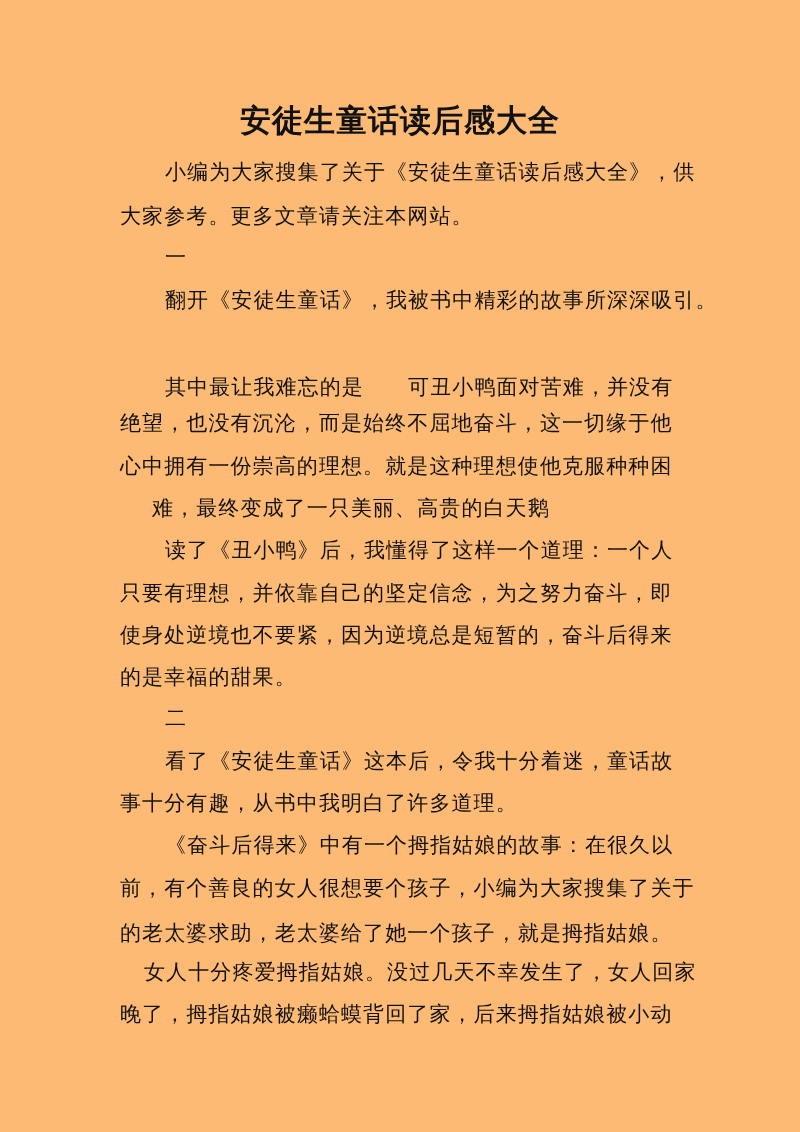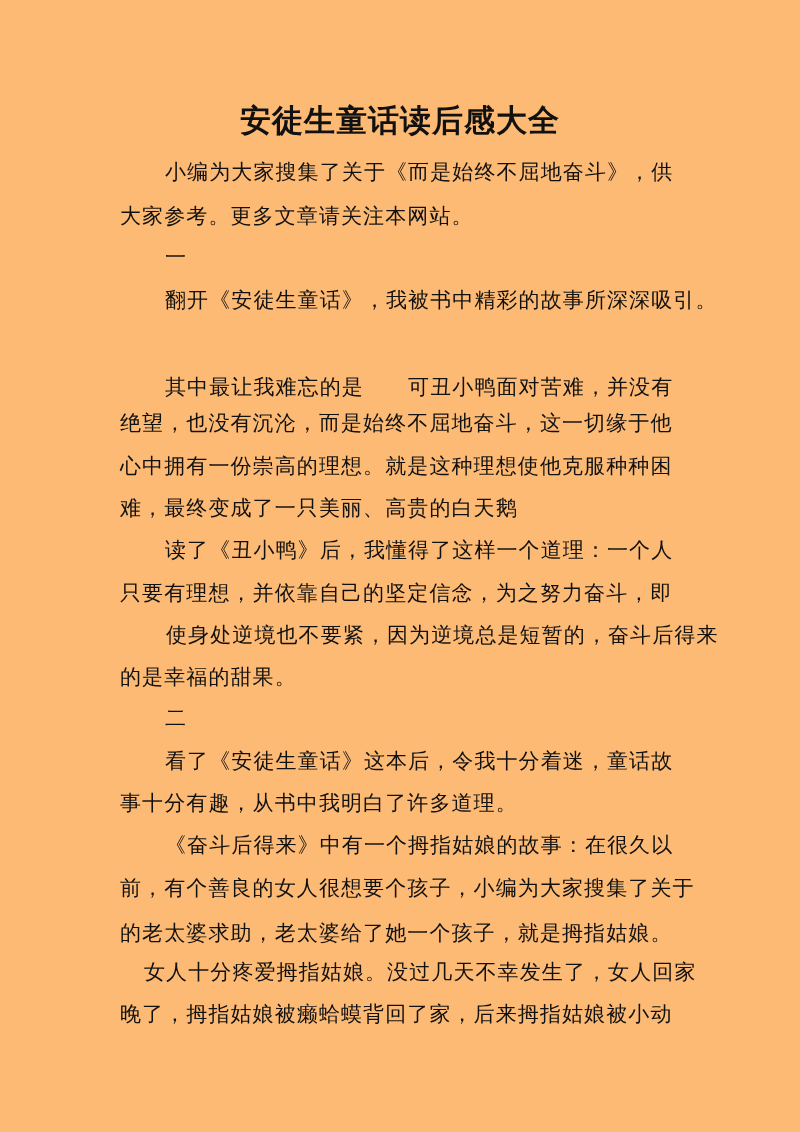--- a/index.html
+++ b/index.html
@@ -49,31 +49,31 @@
       left: 165px;
     }
   </style>
 </head>
 <body>
 
 <div class="page">
   <h1 class="title">安徒生童话读后感大全</h1>
 
   <div id="lines">
-    <p class="line indent" style="top: 157px;">小编为大家搜集了关于《而是始终不屈地奋斗》，供</p>
+    <p class="line indent" style="top: 157px;">小编为大家搜集了关于《安徒生童话读后感大全》，供</p>
     <p class="line" style="top: 201px;">大家参考。更多文章请关注本网站。</p>
     <p class="line indent" style="top: 242px;">一</p>
     <p class="line indent" style="top: 285px;">翻开《安徒生童话》，我被书中精彩的故事所深深吸引。</p>
     <p class="line indent" style="top: 372px;">其中最让我难忘的是　　可丑小鸭面对苦难，并没有</p>
     <p class="line" style="top: 408px;">绝望，也没有沉沦，而是始终不屈地奋斗，这一切缘于他</p>
     <p class="line" style="top: 451px;">心中拥有一份崇高的理想。就是这种理想使他克服种种困</p>
-    <p class="line" style="top: 493px;">难，最终变成了一只美丽、高贵的白天鹅</p>
+    <p class="line" style="top: 493px; margin-left: 32px;">难，最终变成了一只美丽、高贵的白天鹅</p>
     <p class="line indent" style="top: 535px;">读了《丑小鸭》后，我懂得了这样一个道理：一个人</p>
     <p class="line" style="top: 578px;">只要有理想，并依靠自己的坚定信念，为之努力奋斗，即</p>
-    <p class="line" style="top: 620px; margin-left: 46px;">使身处逆境也不要紧，因为逆境总是短暂的，奋斗后得来</p>
+    <p class="line" style="top: 620px;">使身处逆境也不要紧，因为逆境总是短暂的，奋斗后得来</p>
     <p class="line" style="top: 662px;">的是幸福的甜果。</p>
     <p class="line indent" style="top: 703px;">二</p>
     <p class="line indent" style="top: 746px;">看了《安徒生童话》这本后，令我十分着迷，童话故</p>
     <p class="line" style="top: 788px;">事十分有趣，从书中我明白了许多道理。</p>
     <p class="line indent" style="top: 830px;">《奋斗后得来》中有一个拇指姑娘的故事：在很久以</p>
     <p class="line" style="top: 873px;">前，有个善良的女人很想要个孩子，小编为大家搜集了关于</p>
     <p class="line" style="top: 918px;">的老太婆求助，老太婆给了她一个孩子，就是拇指姑娘。</p>
     <p class="line" style="top: 957px; margin-left: 24px;">女人十分疼爱拇指姑娘。没过几天不幸发生了，女人回家</p>
     <p class="line" style="top: 999px;">晚了，拇指姑娘被癞蛤蟆背回了家，后来拇指姑娘被小动</p>
   </div>

